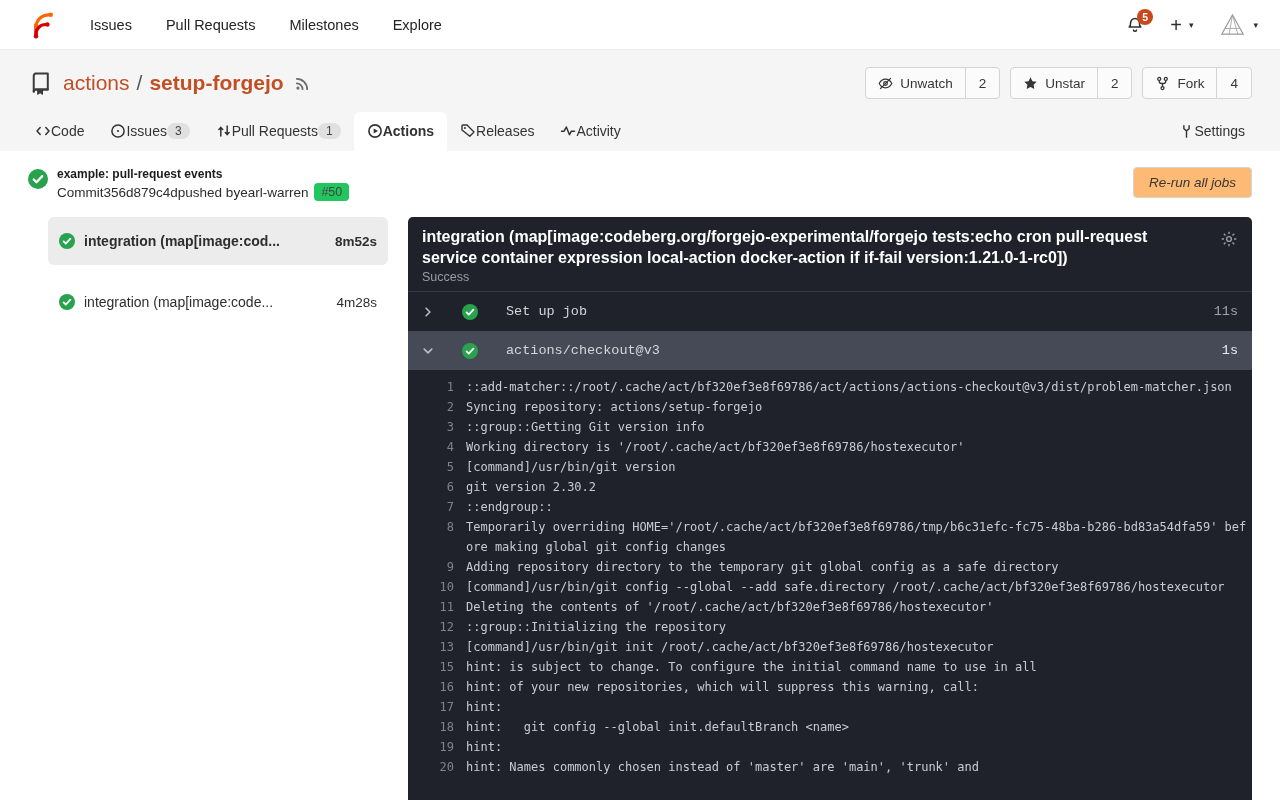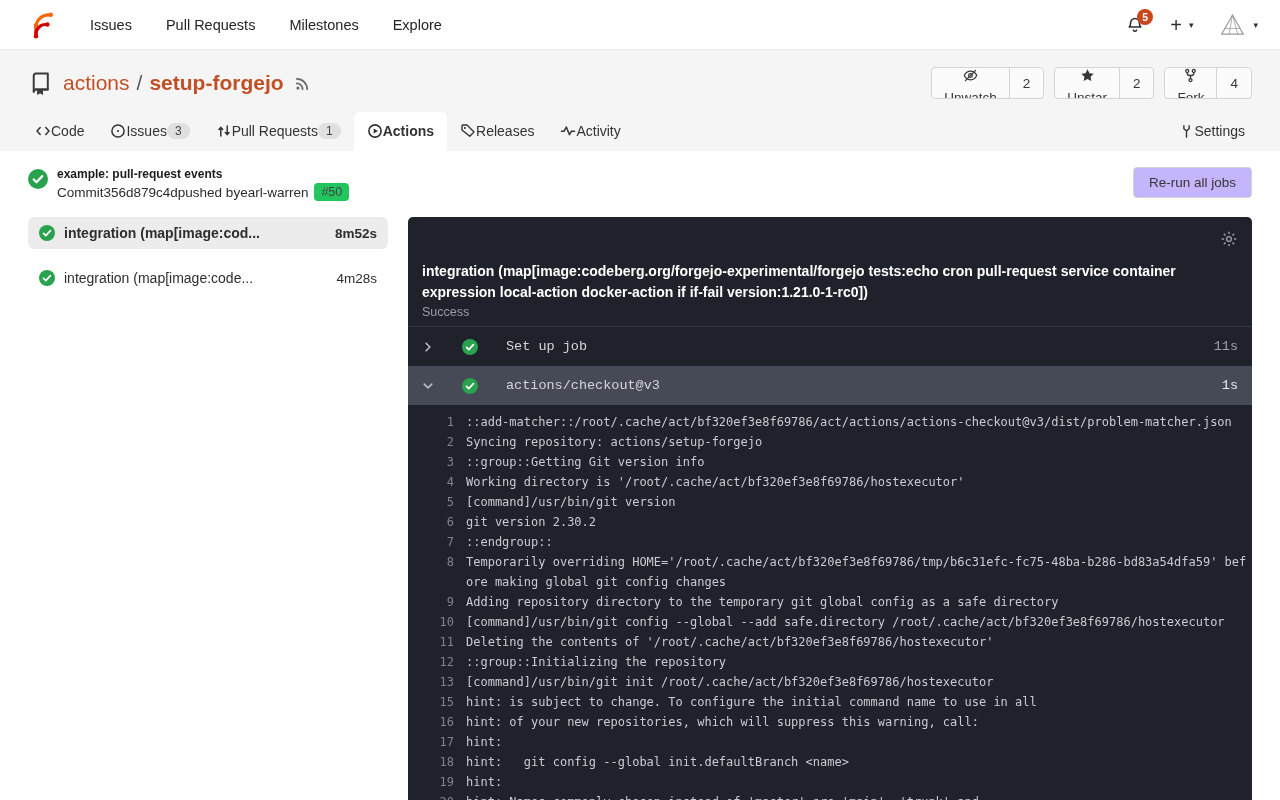--- a/index.html
+++ b/index.html
@@ -26,53 +26,53 @@
   .band { background:#f5f5f5; }
   .repo-row { display:flex; align-items:center; padding:17px 28px 13px 28px; }
   .repo-icon { color:#3a3a3a; margin-right:10px; width:25px; height:25px; }
   .repo-title { font-size:21px; display:flex; align-items:center; gap:7px; }
   .repo-owner { color:#c24f23; }
   .repo-sep { color:#555; }
   .repo-name { color:#c24f23; font-weight:bold; }
   .rss { color:#6a6a6a; margin-left:10px; width:18px; height:18px; }
   .repo-buttons { margin-left:auto; display:flex; gap:10px; }
   .btn-group { display:flex; align-items:stretch; border:1px solid #d4d4d4; border-radius:4px; background:#fbfbfb; height:32px; font-size:13.5px; color:#363636; overflow:hidden; }
-  .btn-main { display:flex; align-items:center; gap:7px; padding:0 12px;flex-direction:column; }
+  .btn-main { display:flex; align-items:center; gap:7px; padding:0 12px; }
   .btn-count { display:flex; align-items:center; padding:0 13px; border-left:1px solid #d4d4d4; }
 
   .tab-row { display:flex; align-items:flex-end; padding:0 22px; }
   .tab { display:flex; align-items:center; padding:11px 13px 12px; font-size:14px; color:#333; border-radius:6px 6px 0 0; }
   .tab.active { background:#fff; font-weight:bold; }
   .tab-badge { background:#e0e0e0; color:#444; font-size:12px; border-radius:10px; padding:1px 8px; }
   .tab-settings { margin-left:auto; }
 
   
   .content { padding:16px 28px 0 28px; }
   .run-header { display:flex; align-items:flex-start; }
   .run-title-block { display:flex; gap:9px; }
   .run-check { width:20px; height:20px; margin-top:2px; }
   .run-title { font-size:12px; font-weight:bold; color:#1c1c1c; }
   .commit-line { margin-top:2px; font-size:13.5px; color:#2c2c2c; display:flex; align-items:center; }
   .run-number { background:#22c55e; color:#444; font-size:12.5px; border-radius:4px; padding:2px 7px; margin-left:6px; }
-  .rerun-btn { margin-left:auto; border:1px solid #d4d4d4; border-radius:4px; background:#c4b5fd; padding:7px 15px; font-size:13.5px; color:#363636; cursor:pointer; font-family:inherit; }
+  .rerun-btn { margin-left:auto; border:1px solid #d4d4d4; border-radius:4px; background:#fdba74; padding:7px 15px; font-size:13.5px; color:#363636; cursor:pointer; font-family:inherit;font-style:italic; }
 
   
   .main { display:flex; gap:20px; margin-top:16px; align-items:flex-start; }
   .jobs { width:360px; flex:none; }
-  .job { display:flex; align-items:center; gap:9px; padding:8px 11px; border-radius:6px; font-size:14px; color:#2e2e2e; margin-bottom:13px; cursor:pointer; }
+  .job { display:flex; align-items:center; gap:9px; padding:16px 11px; border-radius:6px; font-size:14px; color:#2e2e2e; margin-bottom:13px; cursor:pointer;margin-left:20px; }
   .job.active { background:#ececec; font-weight:bold; }
   .job-check { width:16px; height:16px; }
   .job-label { white-space:nowrap; overflow:hidden; }
   .job-dur { margin-left:auto; font-size:13.5px; }
 
   
   .panel { flex:1; background:#1f222b; border-radius:5px 5px 0 0; min-height:600px; }
   .panel-header { display:flex; align-items:flex-start; gap:14px; padding:9px 14px 7px 14px; border-bottom:1px solid #343945; }
   .panel-titlewrap { flex:1; }
-  .panel-title { color:#fff; font-size:14px; font-weight:bold; line-height:21px;margin-top:35px; }
+  .panel-title { color:#fff; font-size:16px; font-weight:bold; line-height:21px; }
   .panel-status { color:#989ca5; font-size:12.5px; margin-top:2px; }
   .panel-gear { color:#959aa4; margin-top:4px; cursor:pointer; width:18px; height:18px; }
 
   .step { height:39px; display:flex; align-items:center; gap:28px; padding:0 14px; font-size:13.5px; color:#d5d6da; cursor:pointer;font-family:Liberation Mono, monospace; }
   .step.expanded { background:#454a56; }
   .step-chevron { color:#b8bbc2; width:12px; height:12px; }
   .step-check { width:16px; height:16px; }
   .step-dur { margin-left:auto; color:#9da1aa; }
   .step.expanded .step-dur { color:#e9eaee; }
 

